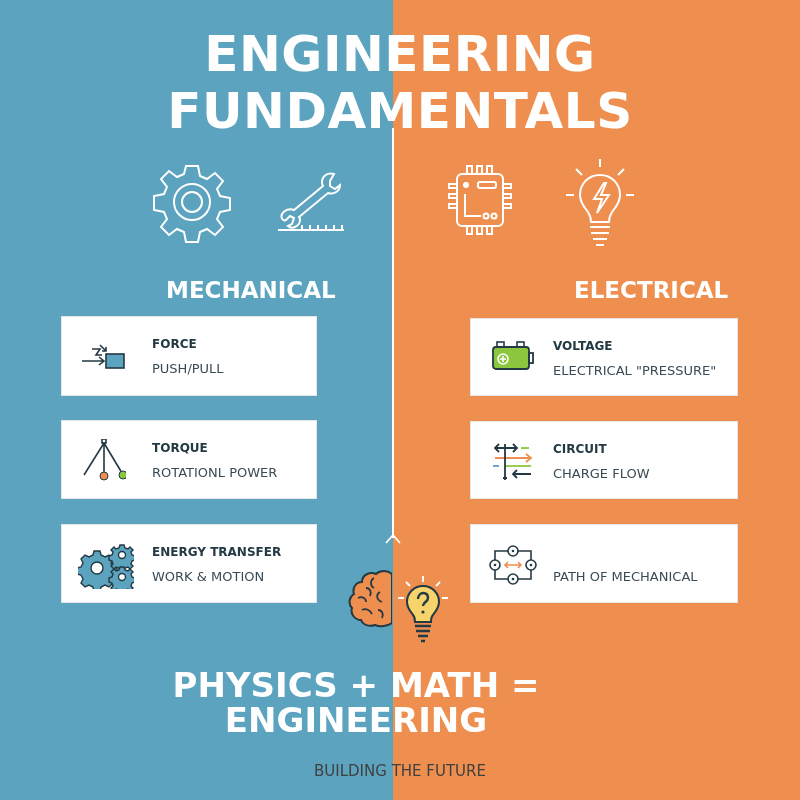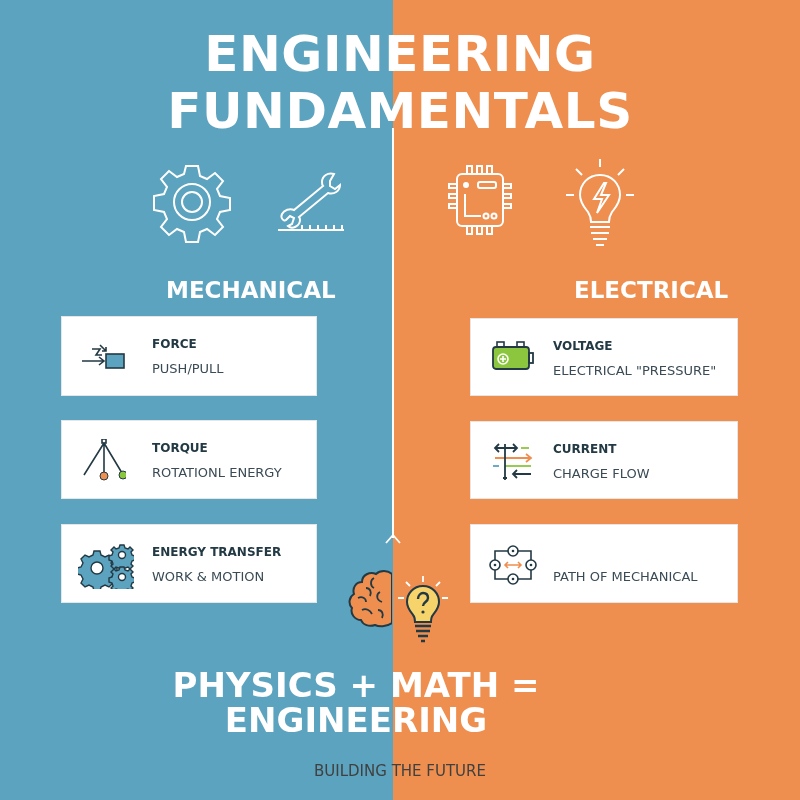--- a/index.html
+++ b/index.html
@@ -92,21 +92,21 @@
 <div class="card left" style="top:420px;height:79px">
   <svg class="ic" viewBox="0 0 46 42">
     <g stroke="#233944" stroke-width="1.6" fill="none">
       <rect x="22" y="0" width="4" height="4"></rect>
       <path d="M24 4L4 36M24 4v30M24 4l18 30"></path>
     </g>
     <circle cx="24" cy="37" r="4" fill="#ee8f4f" stroke="#233944" stroke-width="1"></circle>
     <circle cx="43" cy="36" r="4" fill="#8cc63f" stroke="#233944" stroke-width="1"></circle>
   </svg>
   <div class="t">TORQUE</div>
-  <div class="s">ROTATIONL ENERGY</div>
+  <div class="s">ROTATIONL POWER</div>
 </div>
 
 <div class="card left" style="top:524px;height:79px">
   <svg class="ic" style="left:16px;top:16px;width:56px;height:48px" viewBox="0 0 56 48">
     <g fill="#5ba3be" stroke="#233944" stroke-width="1.4">
       <path d="M16 10h6l1 4 4 2 4-2 4 4-2 4 2 4 4 1v6l-4 1-2 4 2 4-4 4-4-2-4 2-1 4h-6l-1-4-4-2-4 2-4-4 2-4-2-4-4-1v-6l4-1 2-4-2-4 4-4 4 2 4-2z"></path>
       <path d="M42 4h4l1 3 3 1 2-2 3 3-2 2 1 3 3 1v4l-3 1-1 3 2 2-3 3-2-2-3 1-1 3h-4l-1-3-3-1-2 2-3-3 2-2-1-3-3-1v-4l3-1 1-3-2-2 3-3 2 2 3-1z"></path>
       <path d="M42 26h4l1 3 3 1 2-2 3 3-2 2 1 3 3 1v4l-3 1-1 3 2 2-3 3-2-2-3 1-1 3h-4l-1-3-3-1-2 2-3-3 2-2-1-3-3-1v-4l3-1 1-3-2-2 3-3 2 2 3-1z"></path>
     </g>
     <g fill="#fff" stroke="#233944" stroke-width="1.4">
@@ -137,21 +137,21 @@
     <g fill="none" stroke-width="1.8">
       <path d="M4 8h22M8 4l-4 4 4 4M22 4l4 4-4 4" stroke="#233944"></path>
       <path d="M30 8h8" stroke="#8cc63f"></path>
       <path d="M4 18h36M35 14l5 4-5 4" stroke="#ee8f4f"></path>
       <path d="M2 26h6" stroke="#5ba3be"></path>
       <path d="M14 26h26" stroke="#8cc63f"></path>
       <path d="M22 34h18M26 30l-4 4 4 4" stroke="#233944"></path>
       <path d="M14 4v36M12 38h4" stroke="#233944"></path>
     </g>
   </svg>
-  <div class="t">CURRENT</div>
+  <div class="t">CIRCUIT</div>
   <div class="s">CHARGE FLOW</div>
 </div>
 
 <div class="card right" style="top:524px;height:79px">
   <svg class="ic" style="left:18px;top:16px;width:48px;height:48px" viewBox="0 0 48 48">
     <g fill="none" stroke="#233944" stroke-width="1.6">
       <path d="M6 10h36v28H6z"></path>
     </g>
     <g fill="#fff" stroke="#233944" stroke-width="1.6">
       <circle cx="24" cy="10" r="5"></circle>

